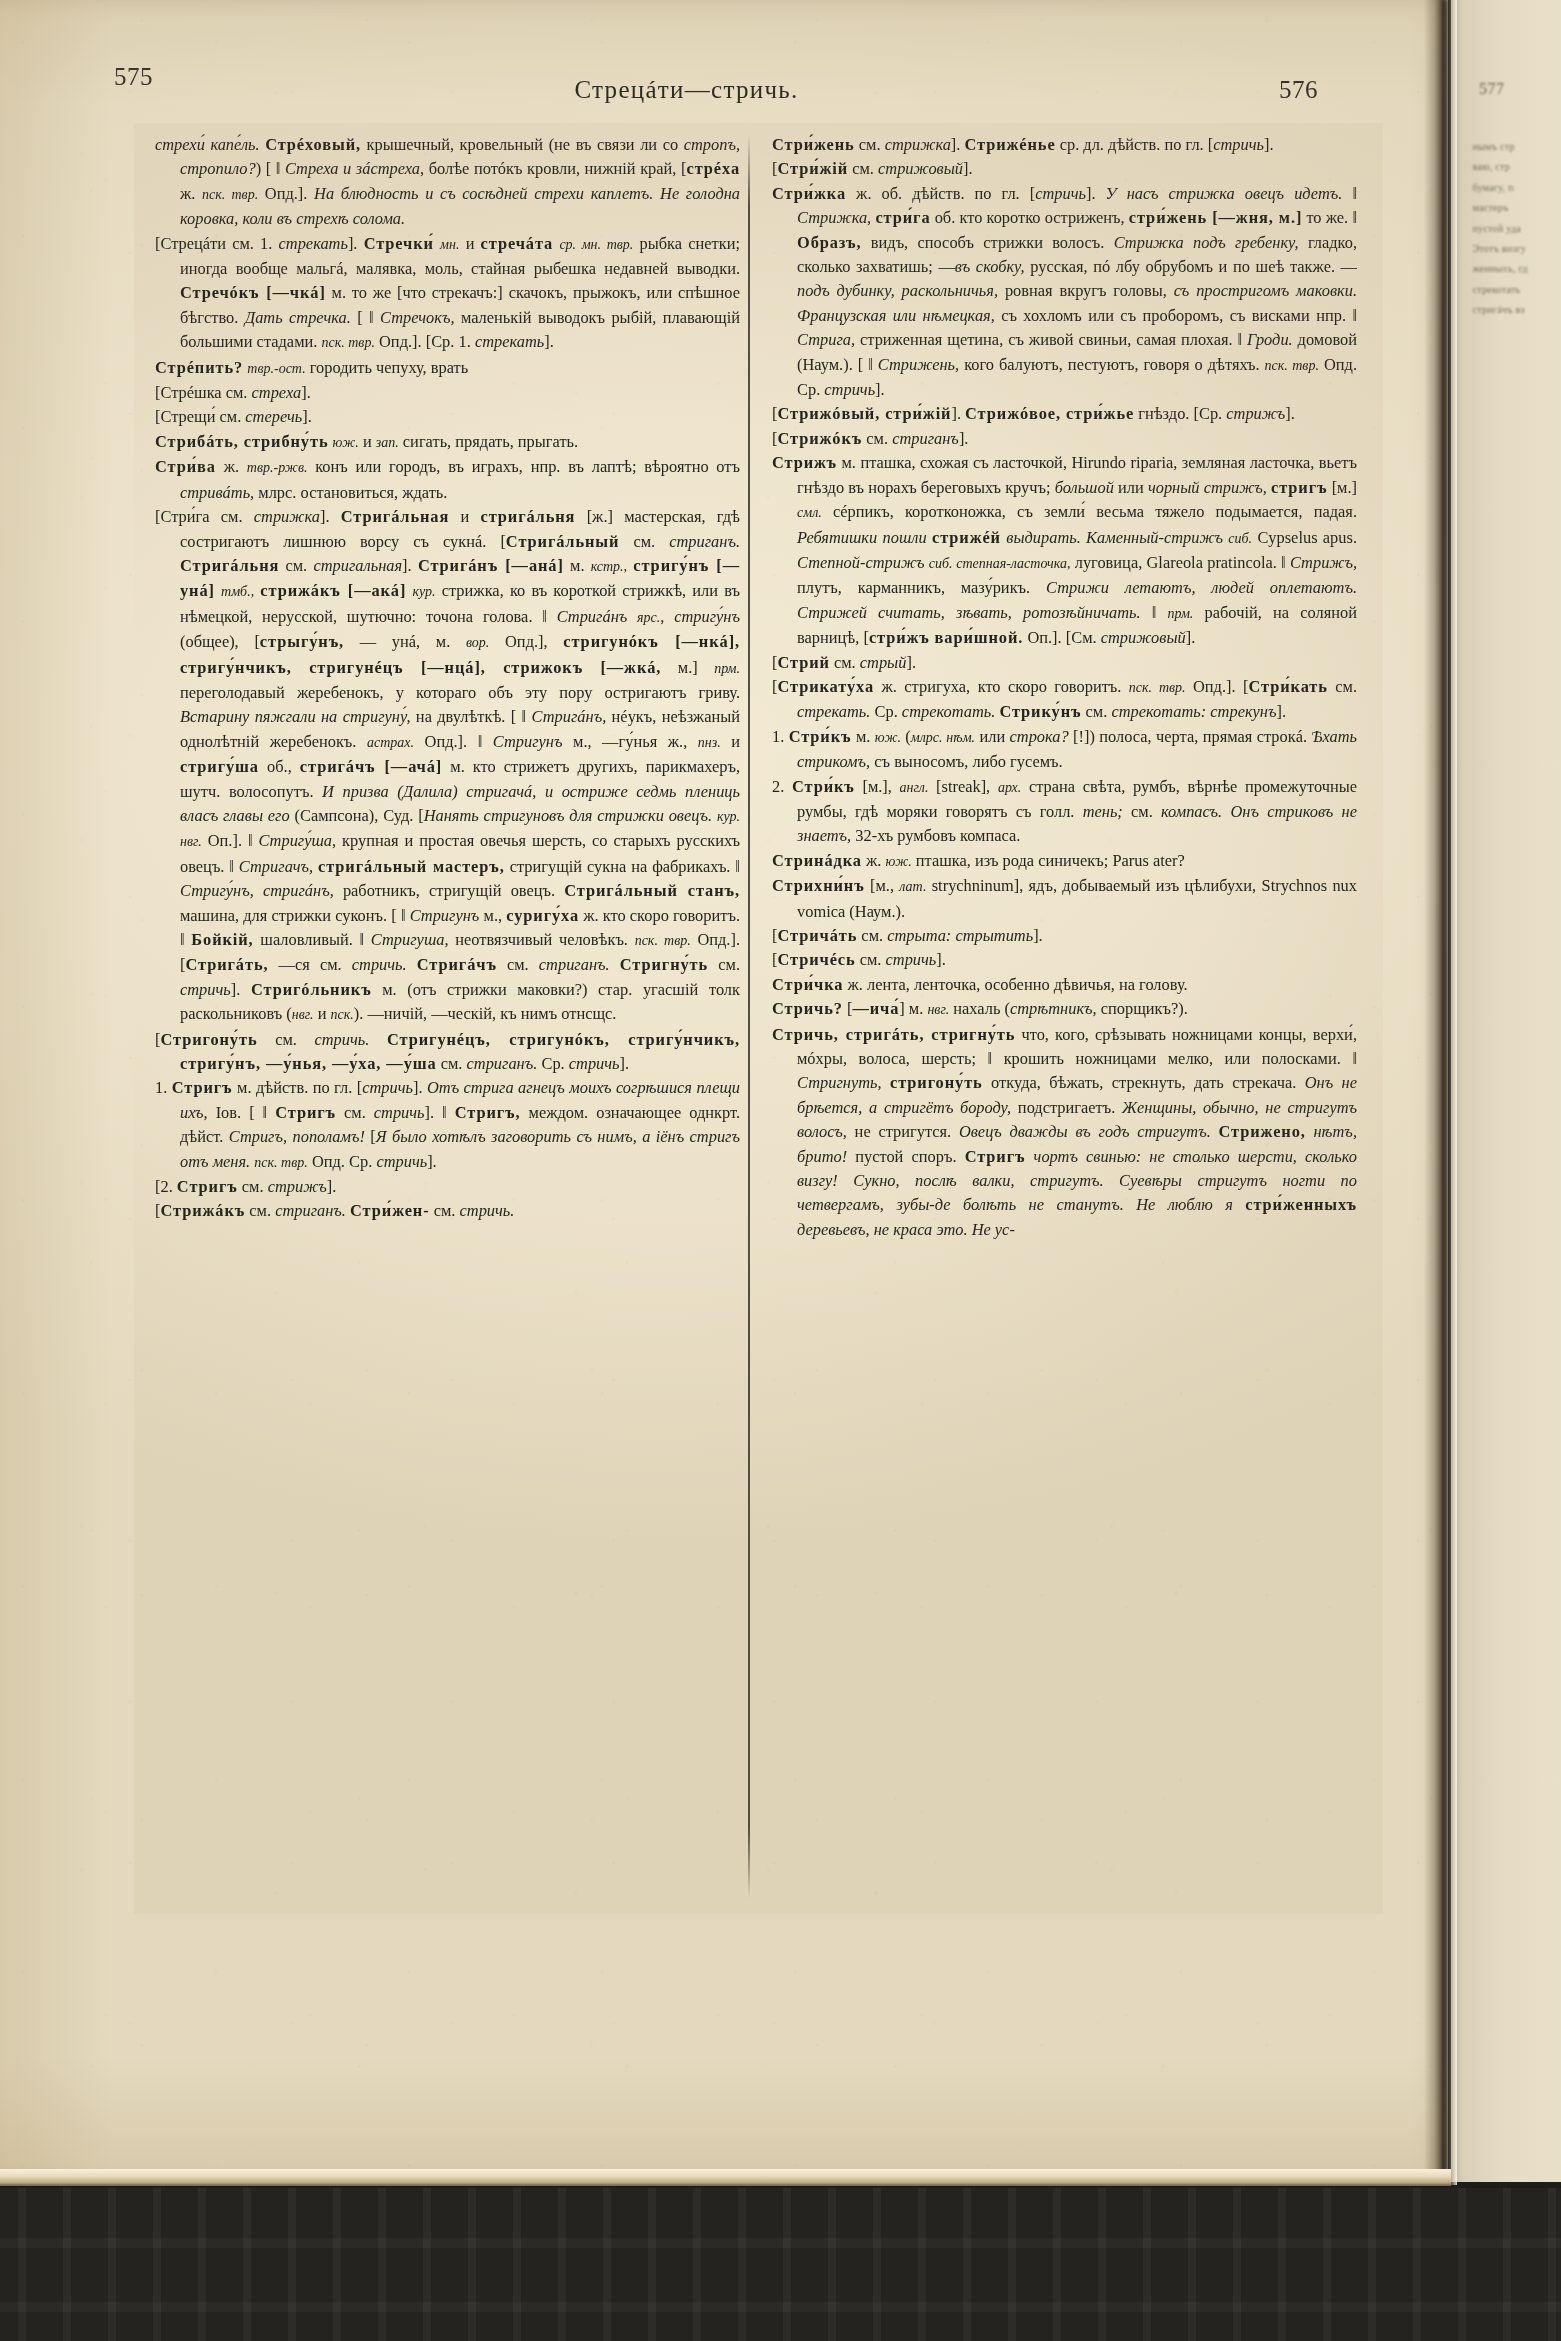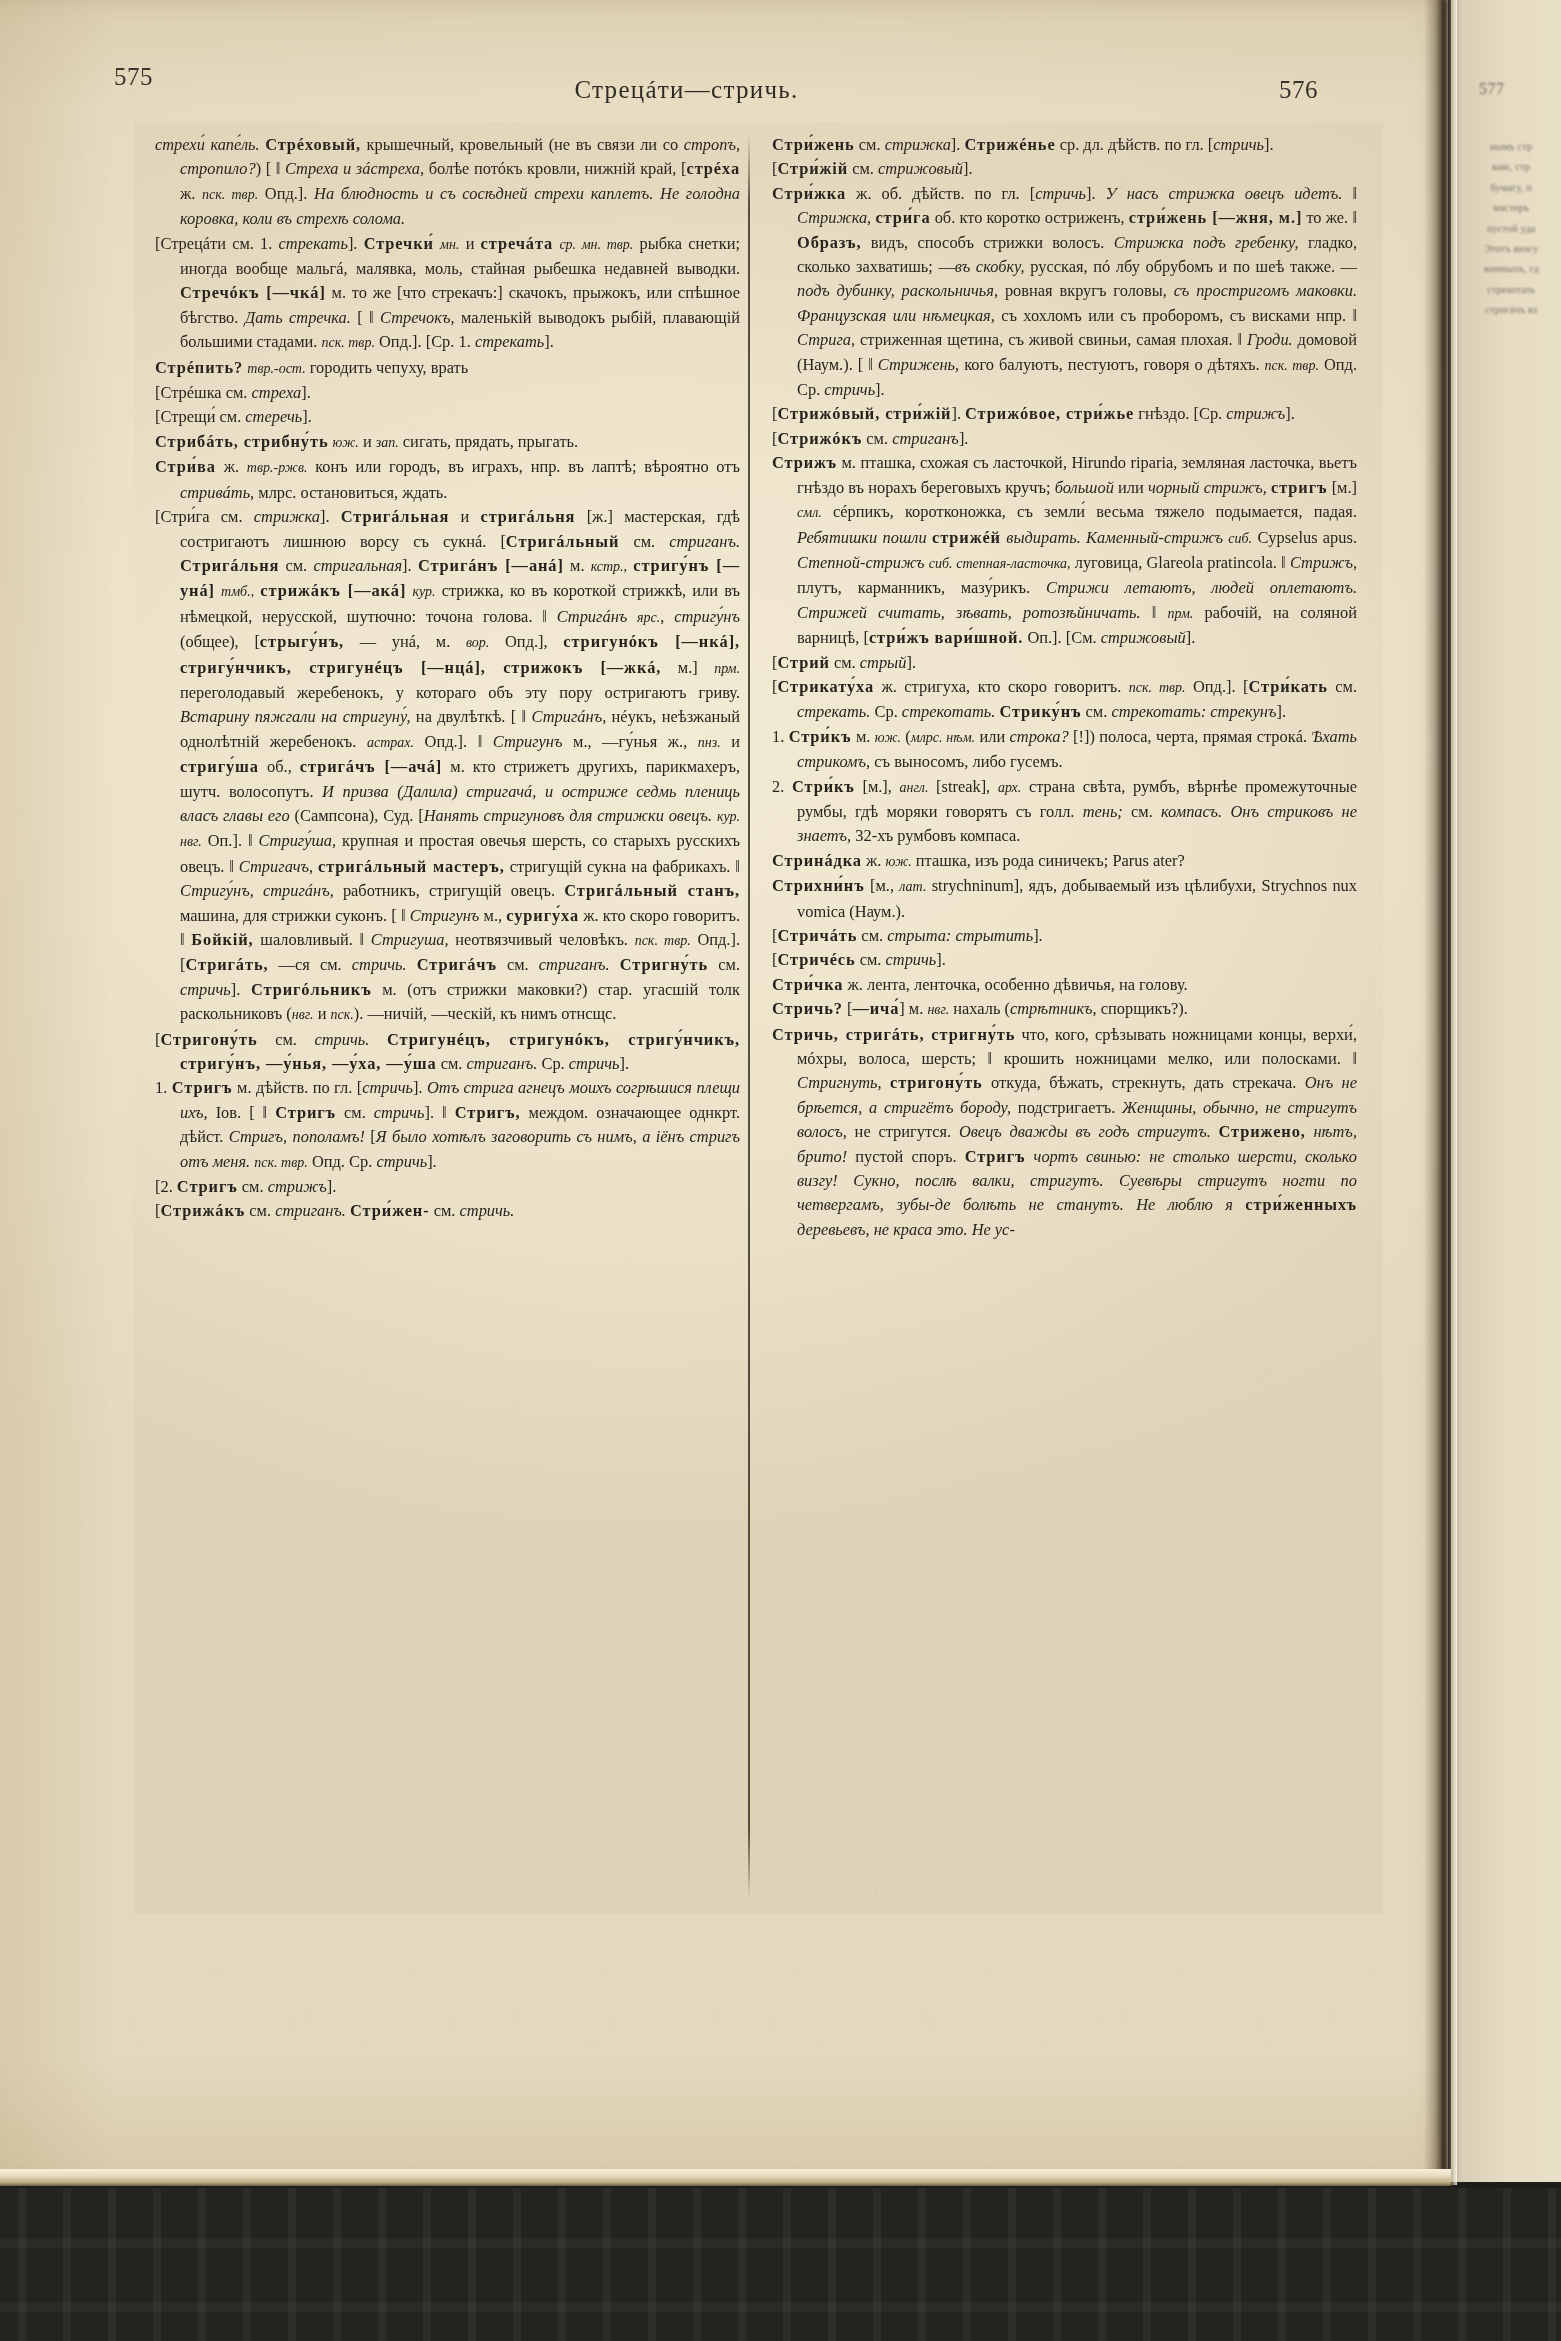--- a/index.html
+++ b/index.html
@@ -38,21 +38,21 @@
     left:1451px;top:0;width:110px;height:2182px;
     background:linear-gradient(90deg,#b9ae96 0%,#d9cfb6 10%,#e4dbc2 45%,#e9e0c8 100%);
     overflow:hidden;
   }
   .facing-page .fp-num{
     position:absolute;left:28px;top:80px;
     font-size:16px;color:#6d6452;letter-spacing:0.5px;
     filter:blur(0.9px);
   }
   .facing-page .fp-lines{
-    position:absolute;left:21.4px;top:137px;right:11px;text-align:center;
+    position:absolute;left:21.4px;top:137px;right:11px;
   }
   .facing-page .fp-lines div{
     font-size:10.2px;line-height:20.4px;color:#7b7260;
     filter:blur(0.9px);white-space:nowrap;letter-spacing:0.2px;
   }
 
   
   .gutter{
     position:absolute;left:1424px;top:0;width:33px;height:2185px;
     background:linear-gradient(90deg,

